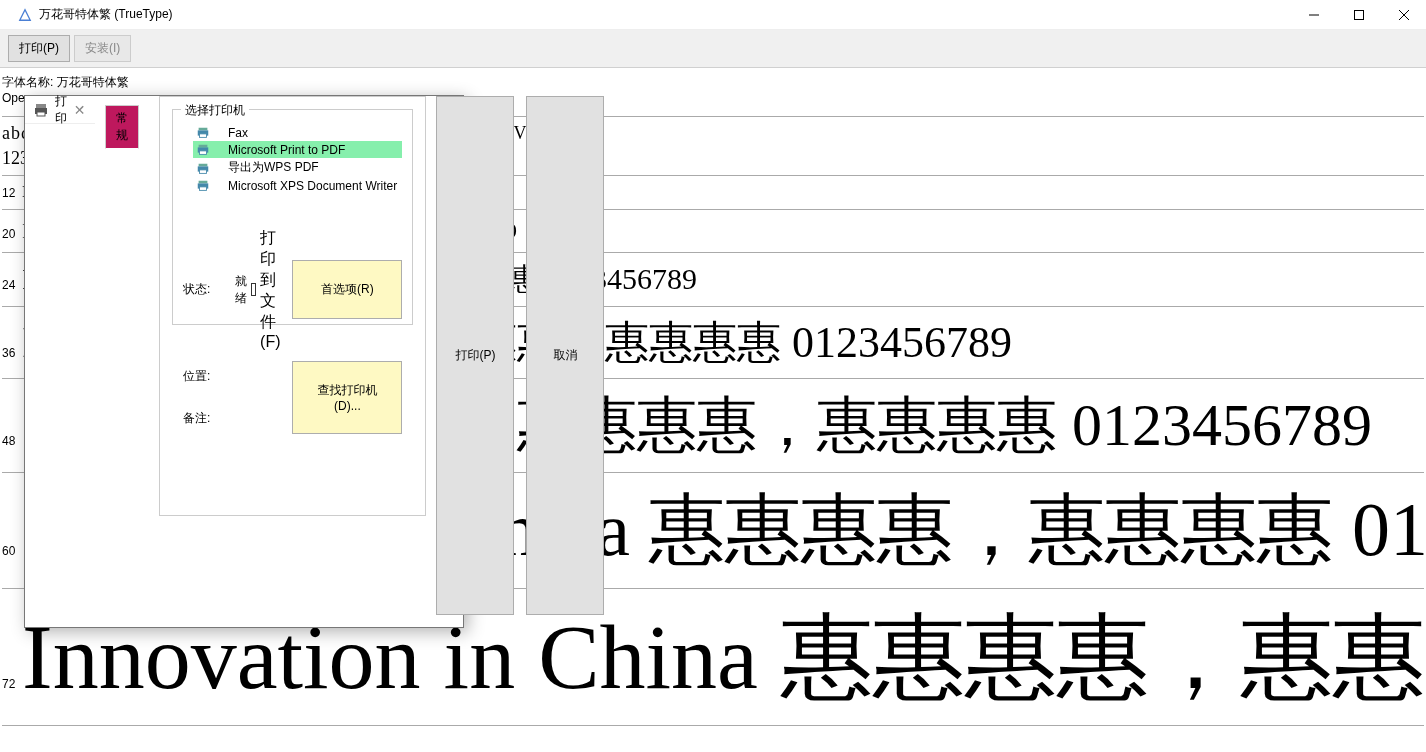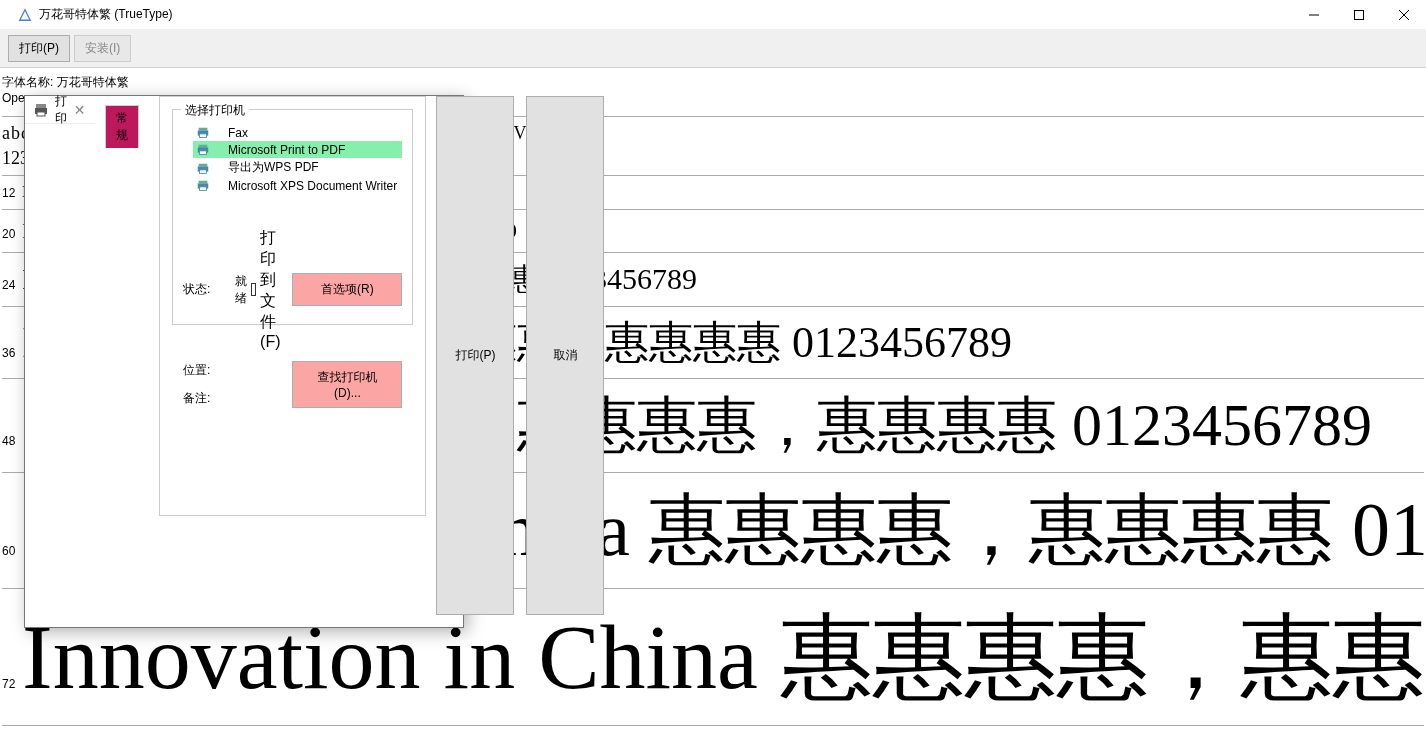--- a/index.html
+++ b/index.html
@@ -36,21 +36,21 @@
 .tabbody { margin: 0 10px 10px 10px; border: 1px solid #ccc; padding: 12px; height: 420px; }
 
 .groupbox { border: 1px solid #ccc; padding: 10px; margin-bottom: 12px; position: relative; display:flex; flex-direction:column; }
 .groupbox .legend { position: absolute; top: -8px; left: 8px; background: #fff; padding: 0 4px; font-size: 12px; }
 .printer-list { margin: 4px 0 10px 10px; }
 .printer-item { font-size: 12px; display: flex; align-items: flex-end; gap: 18px; padding: 1px 2px; }
 .printer-item.selected { background: #86efac; }
 .printer-ico { width: 15px; height: 15px; display: inline-flex; align-items: center; justify-content: center; color: #3a6faa; }
 
 .status-grid { display: grid; grid-template-columns: 48px 1fr auto auto; row-gap: 10px; column-gap: 4px; align-items: center; font-size: 12px; margin-top: 24px; }
-.dlg-btn { font-size: 12px; padding: 7px 14px; background: #fca5a5; border: 1px solid #adadad; min-width: 84px; cursor: pointer; }
+.dlg-btn { font-size: 12px; padding: 20px 14px; background: #fef9c3; border: 1px solid #adadad; min-width: 84px; cursor: pointer; }
 .chk { display: flex; align-items: center; gap: 4px; font-size: 16px; }
 .chk .box { width: 13px; height: 13px; border: 1px solid #333; background: #fff; }
 
 .page-range-row { display: flex; gap: 18px; }
 .range-group { border: 1px solid #ccc; padding: 10px 12px; position: relative; width: 260px; }
 .copies-group { border: 1px solid #ccc; padding: 10px 12px; position: relative; flex: 1; }
 .radio { display: flex; align-items: center; gap: 6px; font-size: 12px; margin-bottom: 10px; }
 .radio .dot { width: 12px; height: 12px; border: 1px solid #333; border-radius: 50%; position: relative; }
 .radio.checked .dot::after { content: ""; position: absolute; inset: 2px; background: #333; border-radius: 50%; }
 .radio.disabled { color: #999; }

